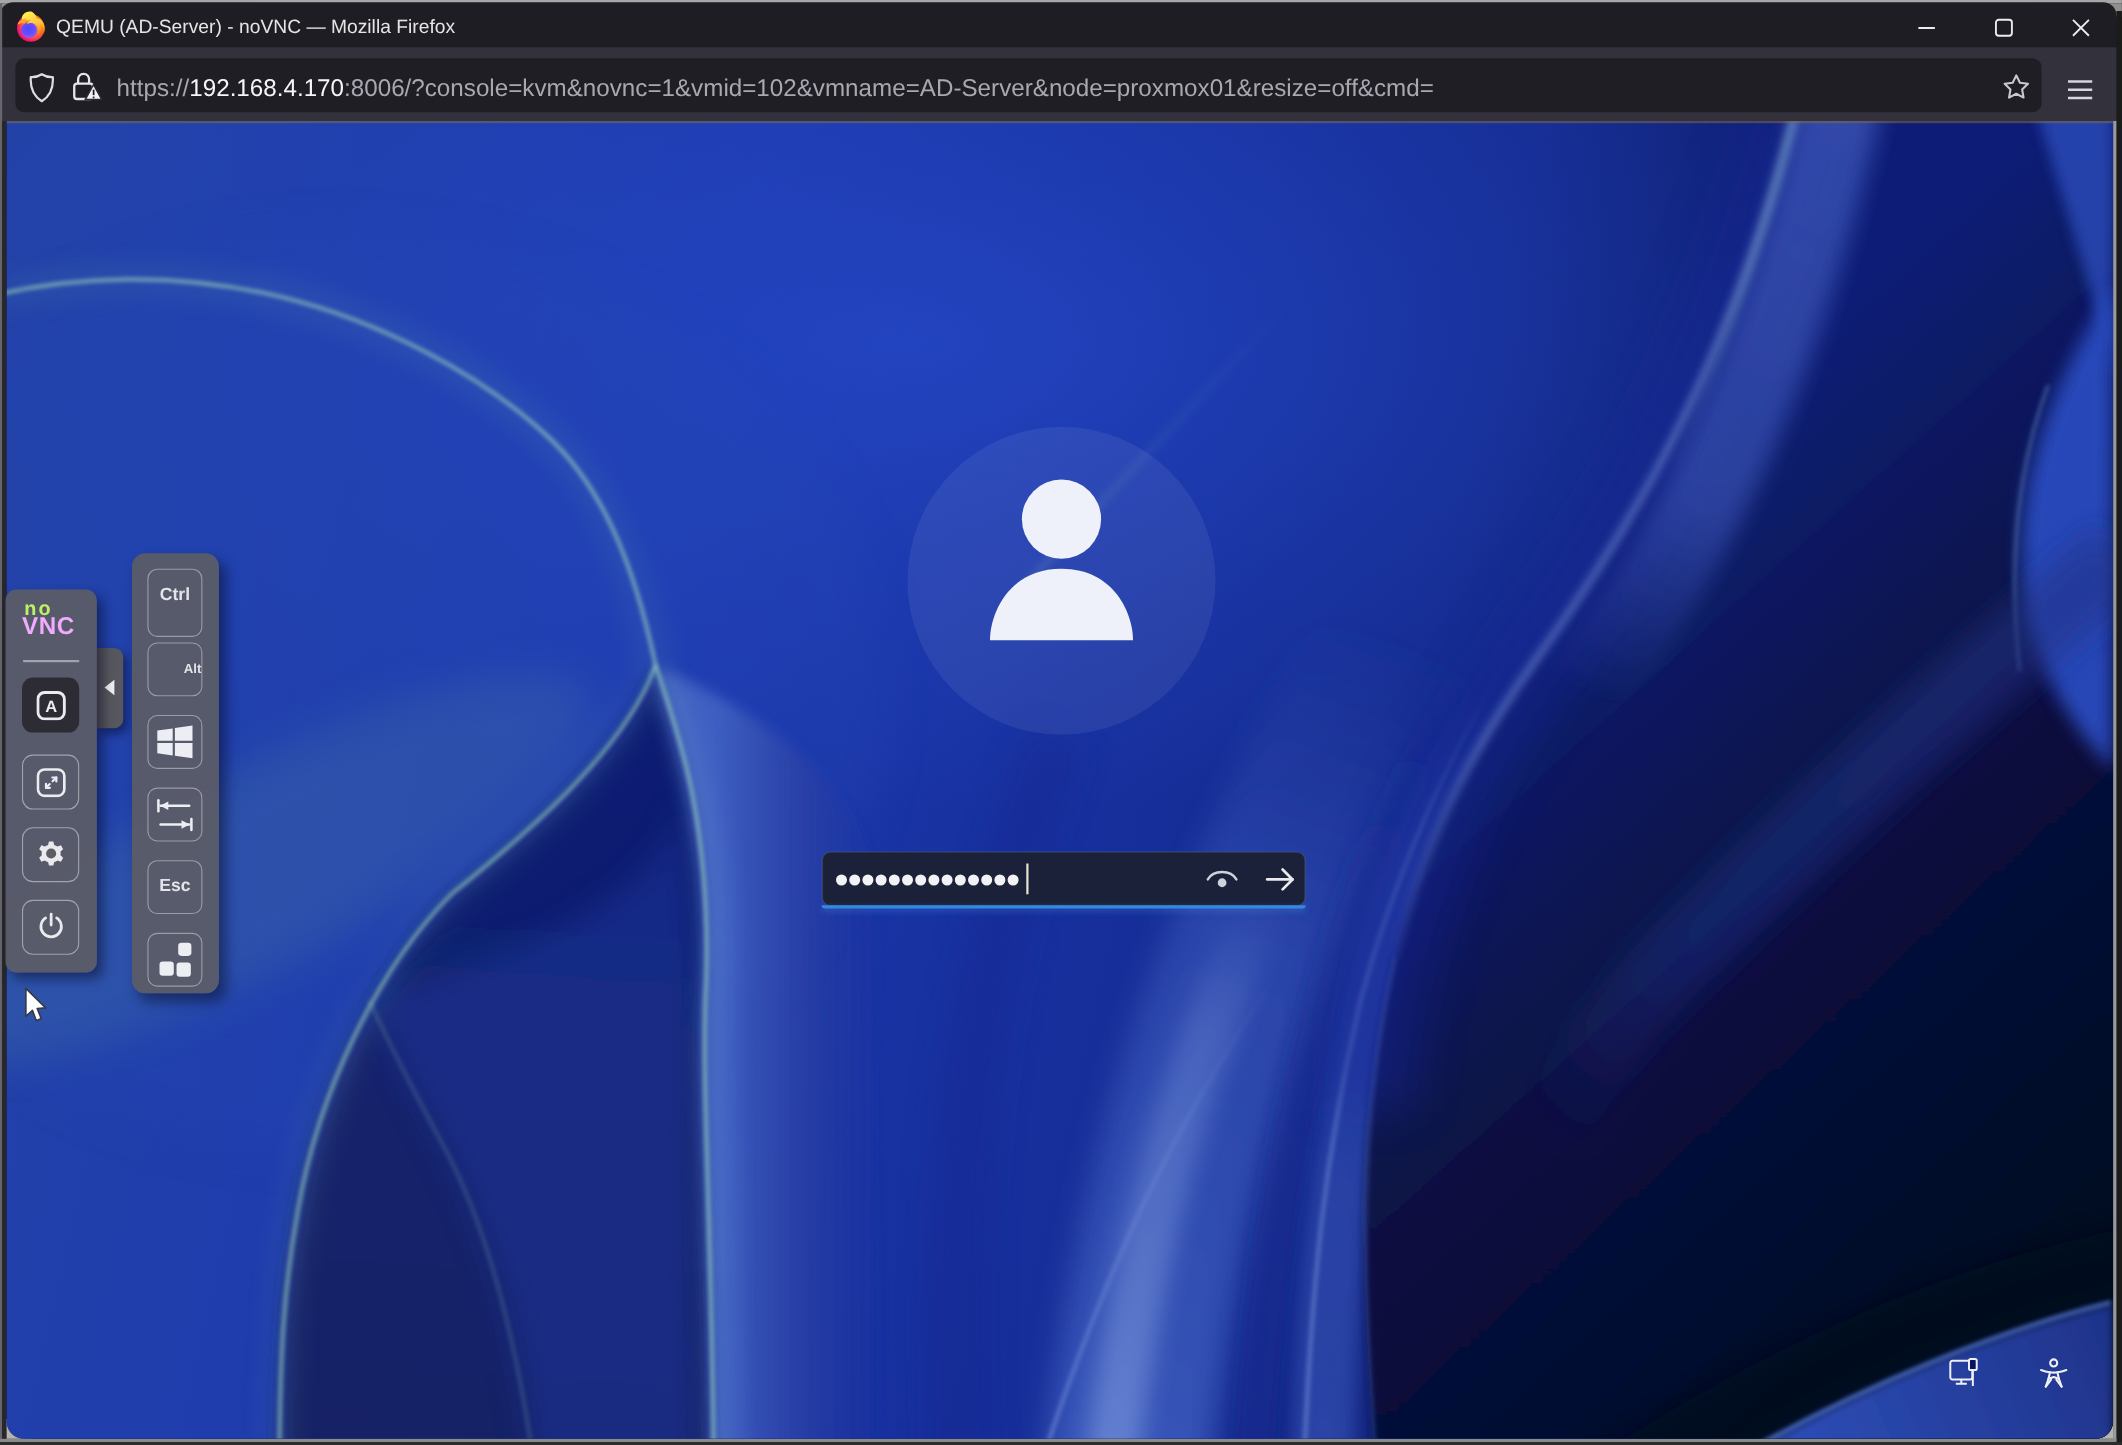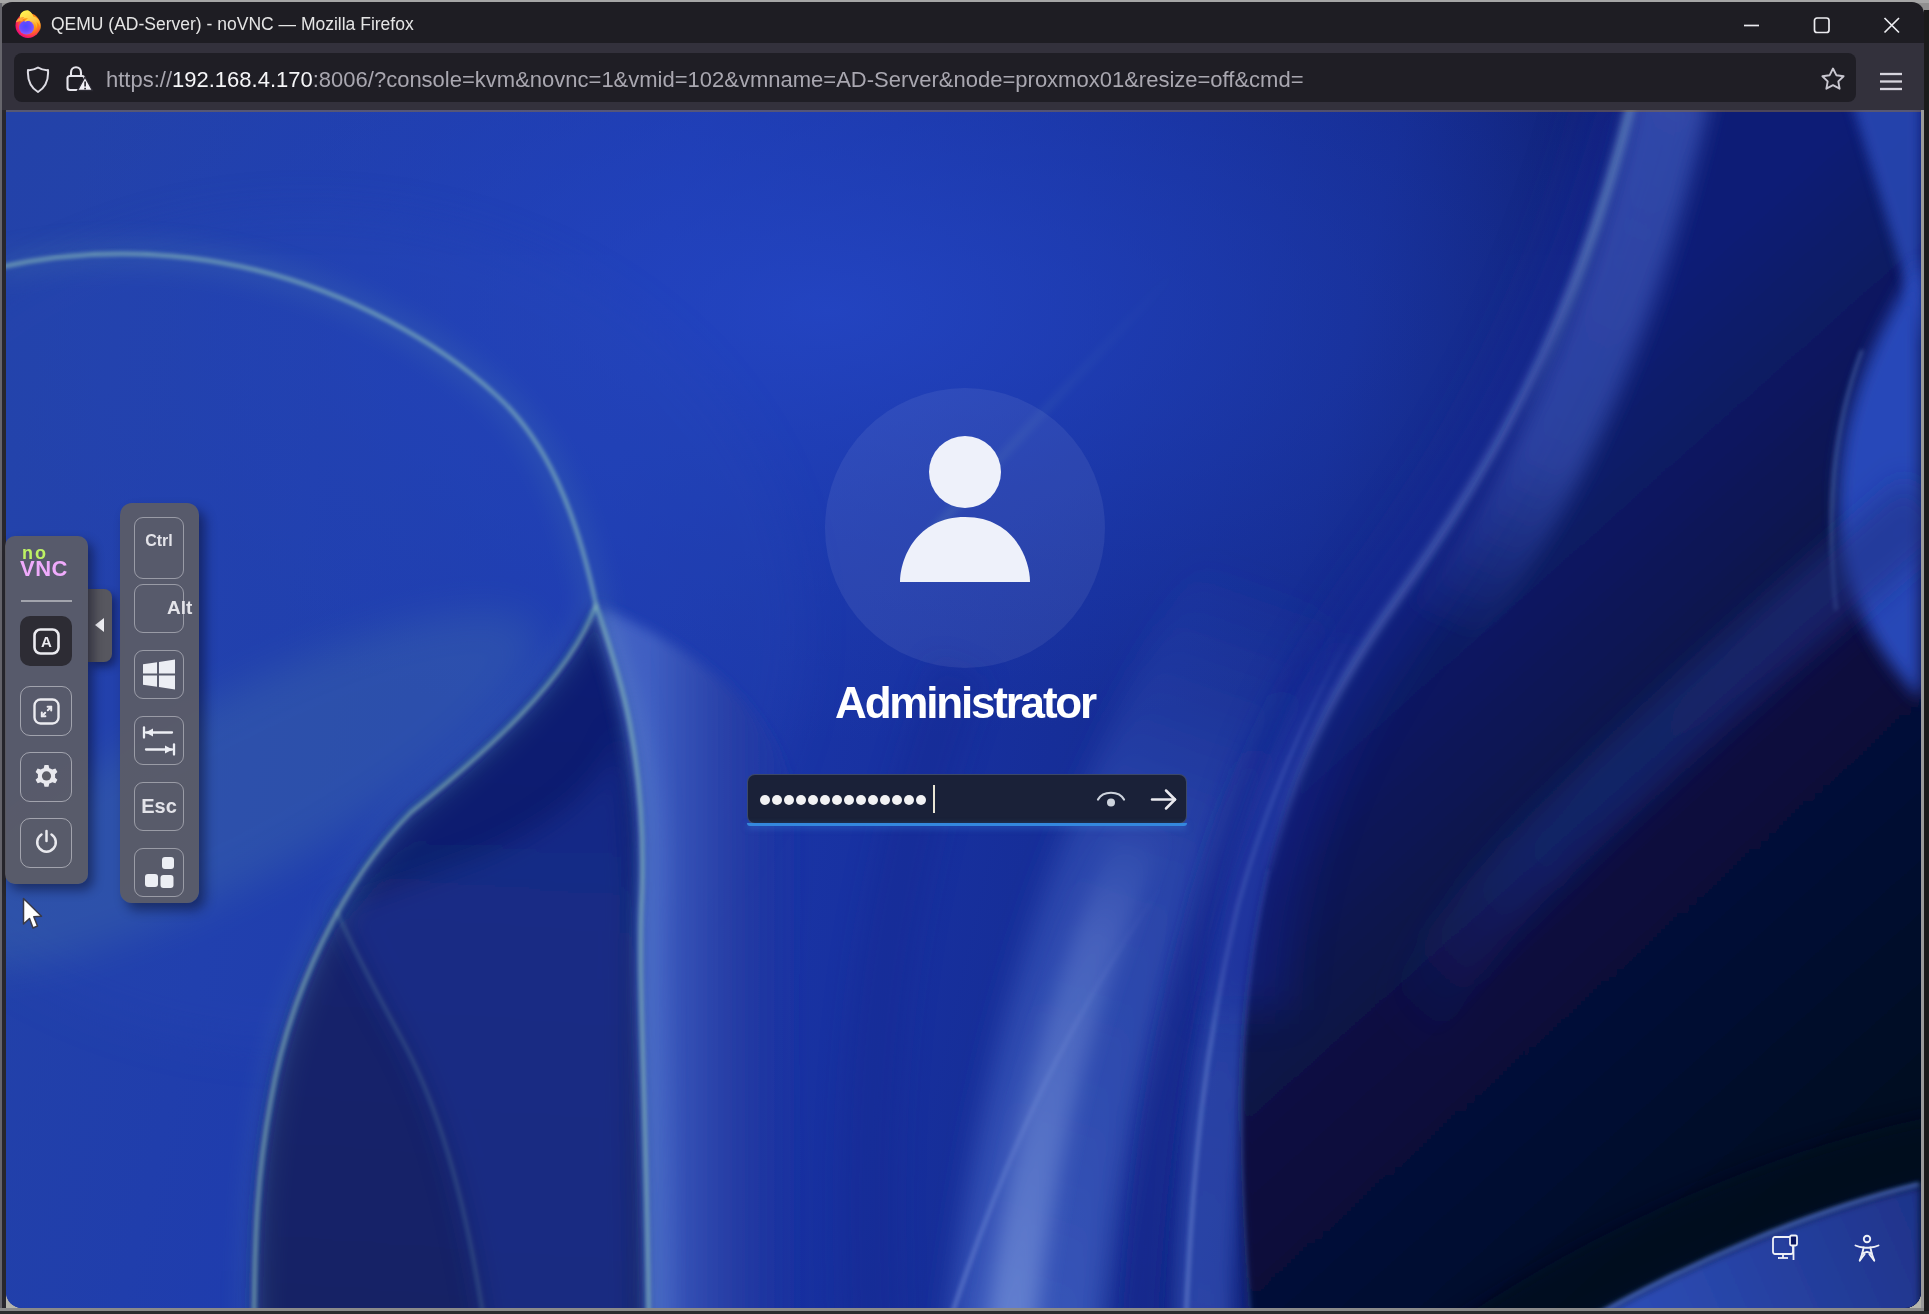--- a/index.html
+++ b/index.html
@@ -199,21 +199,20 @@
 
     <ellipse cx="230" cy="680" rx="340" ry="90" transform="rotate(-28 230 680)" fill="#6faf9f" opacity="0.15" filter="url(#b20)"></ellipse>
   </svg>
   <div class="abs" style="left:0;top:0;width:1915px;height:2px;background:rgba(140,110,60,0.5);"></div>
 
   <div class="abs" style="left:819px;top:278px;width:280px;height:280px;border-radius:50%;background:rgba(255,255,255,0.07);"></div>
   <svg class="abs" style="left:819px;top:278px;" width="280" height="280" viewBox="0 0 280 280">
     <circle cx="140" cy="84" r="36" fill="#eef1fa"></circle>
     <path d="M 75,194 C 75,170 92,129 140,129 C 188,129 205,170 205,194 L 205,194 C 205,194 200,194 140,194 C 80,194 75,194 75,194 Z" fill="#eef1fa"></path>
   </svg>
-  <div class="abs" style="left:659px;top:568px;width:600px;text-align:center;color:#ffffff;font-size:44px;font-weight:700;letter-spacing:-2.2px;">Administrator</div>
 
   <div class="abs" style="left:741px;top:664px;width:440px;height:50px;background:#1a2138;border-radius:8px;border:1px solid rgba(150,175,230,0.28);box-sizing:border-box;"></div>
   <div class="abs" style="left:741px;top:712.5px;width:440px;height:3.5px;background:#3488de;border-radius:0 0 6px 6px;box-shadow:0 2px 6px rgba(70,150,230,0.5);"></div>
   <svg class="abs" style="left:741px;top:664px;" width="440" height="50" viewBox="0 0 440 50">
     <g fill="#f2f2f4">
       <circle cx="18" cy="26" r="5"></circle>
         <circle cx="30" cy="26" r="5"></circle>
         <circle cx="42" cy="26" r="5"></circle>
         <circle cx="54" cy="26" r="5"></circle>
       <circle cx="66" cy="26" r="5"></circle>
@@ -361,42 +360,42 @@
     <g stroke="#e9e9ee" stroke-width="2.5" fill="none" stroke-linecap="round">
       <path d="M 9.5,6.5 A 9.3,9.3 0 1 0 19.5,6.5"></path>
       <path d="M 14.5,3 L 14.5,13"></path>
     </g>
   </svg>
 </div>
 
 <div class="abs" style="left:120px;top:503px;width:79px;height:400px;background:rgba(92,92,101,0.92);border-radius:12px;box-shadow:6px 7px 12px rgba(5,5,25,0.45);"></div>
 <div class="abs" style="left:120px;top:503px;width:79px;height:400px;color:#e3e3e9;">
   <div style="position:absolute;left:14px;top:14px;width:50px;height:62px;border:1.5px solid rgba(235,235,240,0.45);border-radius:9px;box-sizing:border-box;text-align:center;line-height:46px;font-weight:700;font-size:16px;">Ctrl</div>
-  <div style="position:absolute;left:14px;top:81px;width:50px;height:49px;border:1.5px solid rgba(235,235,240,0.45);border-radius:9px;box-sizing:border-box;text-align:center;line-height:46px;font-weight:700;font-size:19px;padding-left:32px;">Alt</div>
+  <div style="position:absolute;left:14px;top:81px;width:50px;height:49px;border:1.5px solid rgba(235,235,240,0.45);border-radius:9px;box-sizing:border-box;text-align:center;line-height:46px;font-weight:700;font-size:12px;padding-left:32px;">Alt</div>
   <div style="position:absolute;left:14px;top:147px;width:50px;height:49px;border:1.5px solid rgba(235,235,240,0.45);border-radius:9px;box-sizing:border-box;"></div>
   <svg style="position:absolute;left:22px;top:155px;" width="34" height="33" viewBox="0 0 34 33">
     <g fill="#eceef4">
       <polygon points="1,6.2 15,4.2 15,15.5 1,15.5"></polygon>
       <polygon points="17,3.9 33,1.6 33,15.5 17,15.5"></polygon>
       <polygon points="1,17.5 15,17.5 15,28.8 1,26.8"></polygon>
       <polygon points="17,17.5 33,17.5 33,31.4 17,29.1"></polygon>
     </g>
   </svg>
   <div style="position:absolute;left:14px;top:213px;width:50px;height:49px;border:1.5px solid rgba(235,235,240,0.45);border-radius:9px;box-sizing:border-box;"></div>
   <svg style="position:absolute;left:21px;top:222px;" width="36" height="32" viewBox="0 0 36 32">
     <g stroke="#eceef4" stroke-width="2.3" fill="none" stroke-linecap="round">
       <path d="M 3,2.5 L 3,12.5"></path>
       <path d="M 5,7.5 L 31,7.5"></path>
       <path d="M 33,19.5 L 33,29.5"></path>
       <path d="M 5,24.5 L 31,24.5"></path>
     </g>
     <polygon points="4.5,7.5 12,3.6 12,11.4" fill="#eceef4"></polygon>
     <polygon points="31.5,24.5 24,20.6 24,28.4" fill="#eceef4"></polygon>
   </svg>
-  <div style="position:absolute;left:14px;top:279px;width:50px;height:49px;border:1.5px solid rgba(235,235,240,0.45);border-radius:9px;box-sizing:border-box;text-align:center;line-height:46px;font-weight:700;font-size:20px;">Esc</div>
+  <div style="position:absolute;left:14px;top:279px;width:50px;height:49px;border:1.5px solid rgba(235,235,240,0.45);border-radius:9px;box-sizing:border-box;text-align:center;line-height:46px;font-weight:700;font-size:16px;">Esc</div>
   <div style="position:absolute;left:14px;top:345px;width:50px;height:49px;border:1.5px solid rgba(235,235,240,0.45);border-radius:9px;box-sizing:border-box;"></div>
   <svg style="position:absolute;left:24px;top:352px;" width="32" height="34" viewBox="0 0 32 34">
     <g fill="#eceef4">
       <rect x="18" y="2" width="12" height="12" rx="3"></rect>
       <rect x="1" y="19" width="13" height="13" rx="3"></rect>
       <rect x="16.5" y="20" width="13" height="13" rx="3"></rect>
     </g>
   </svg>
 </div>
 

